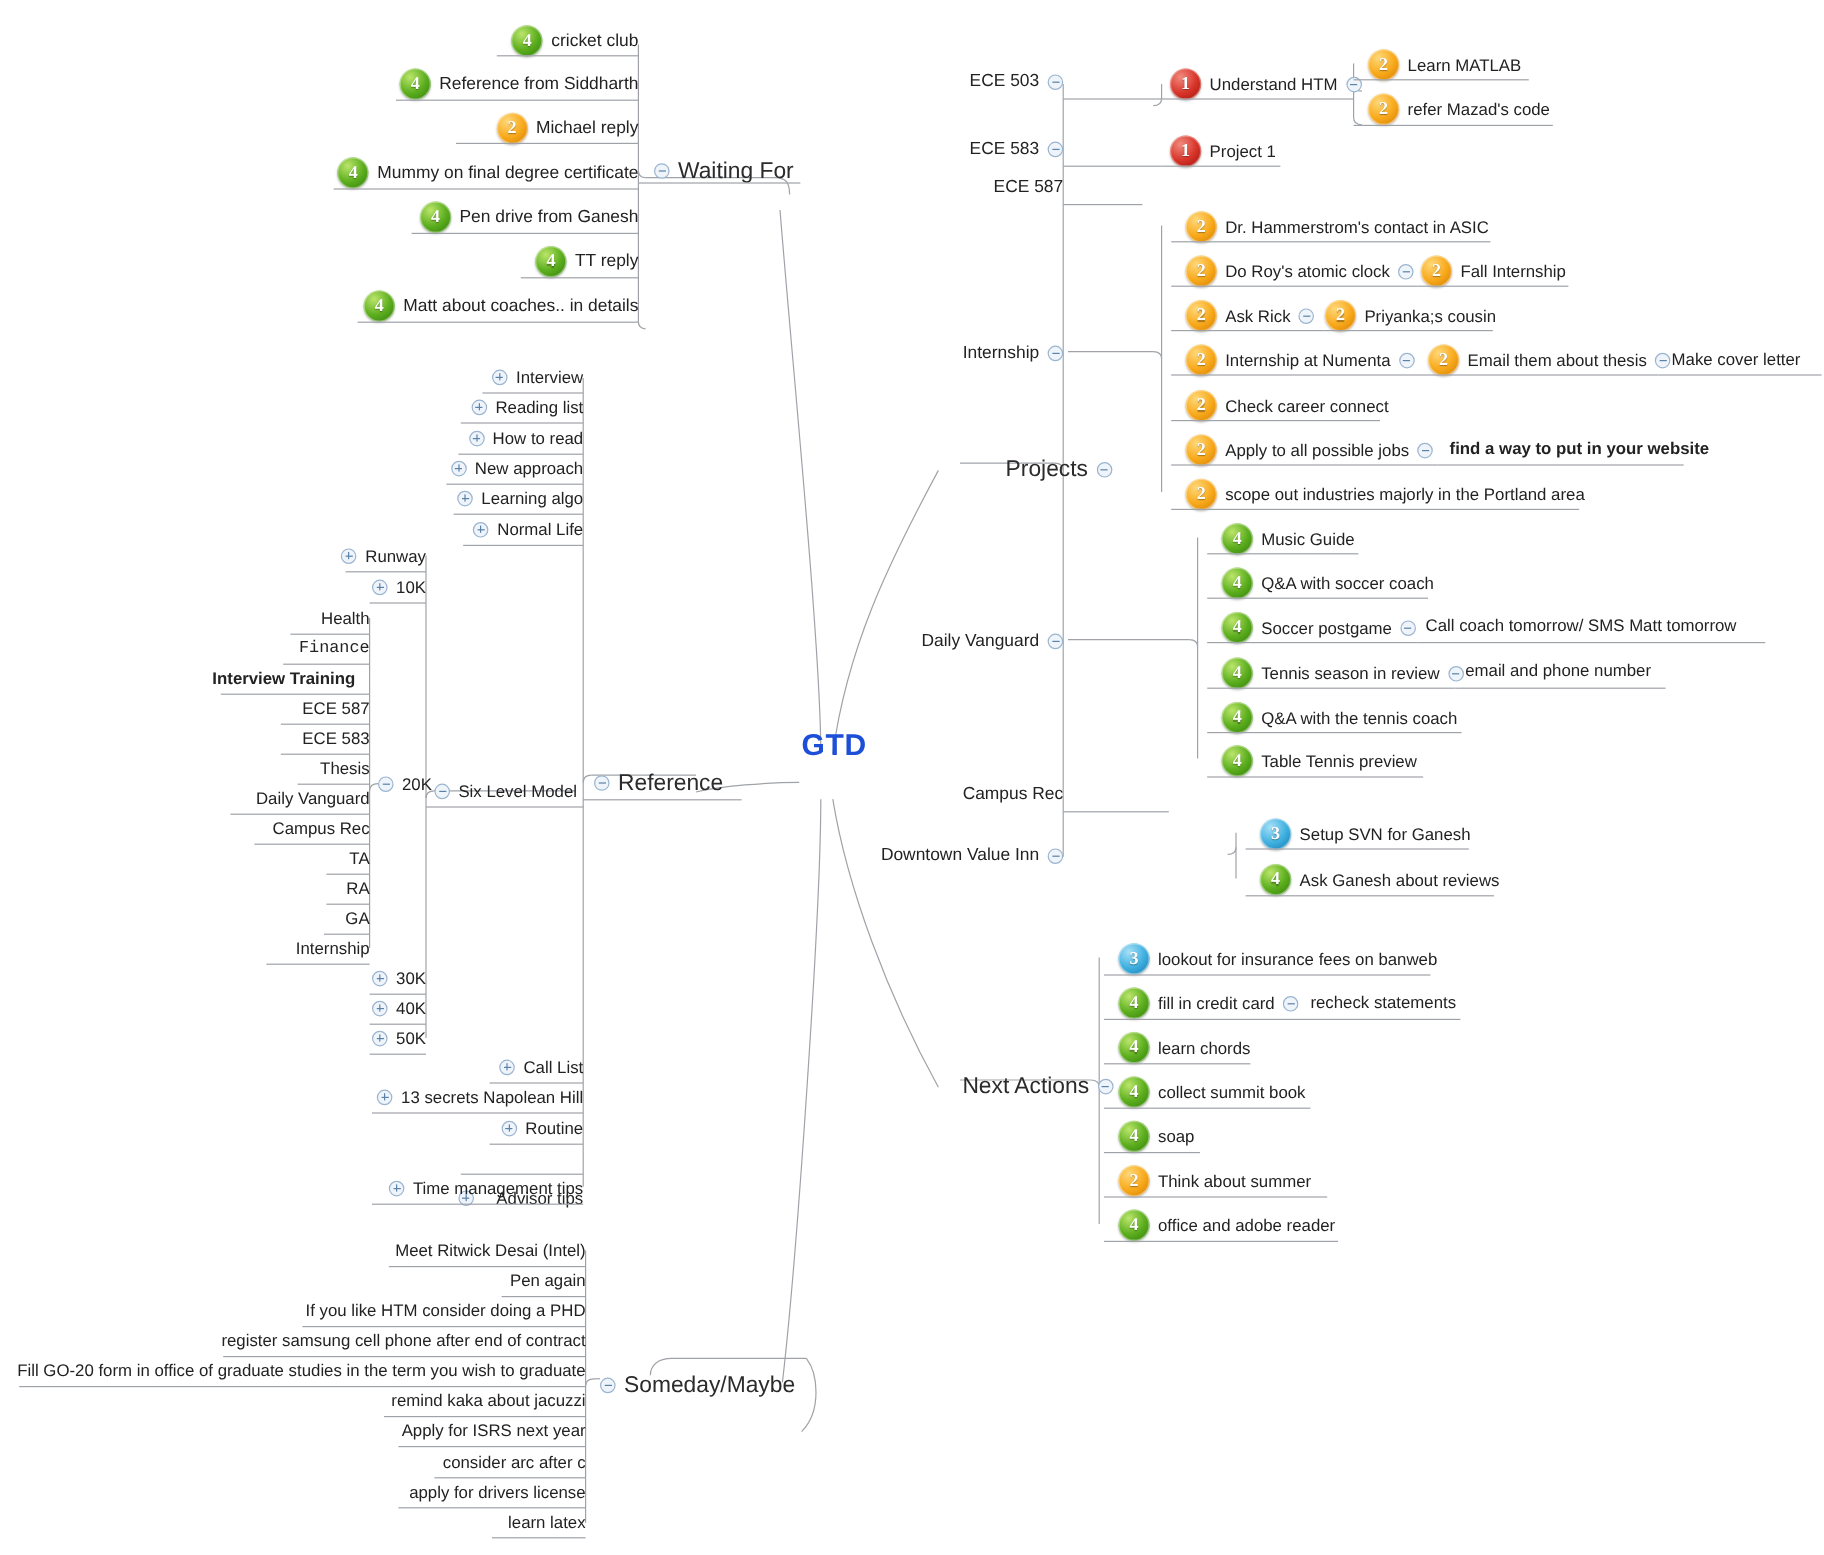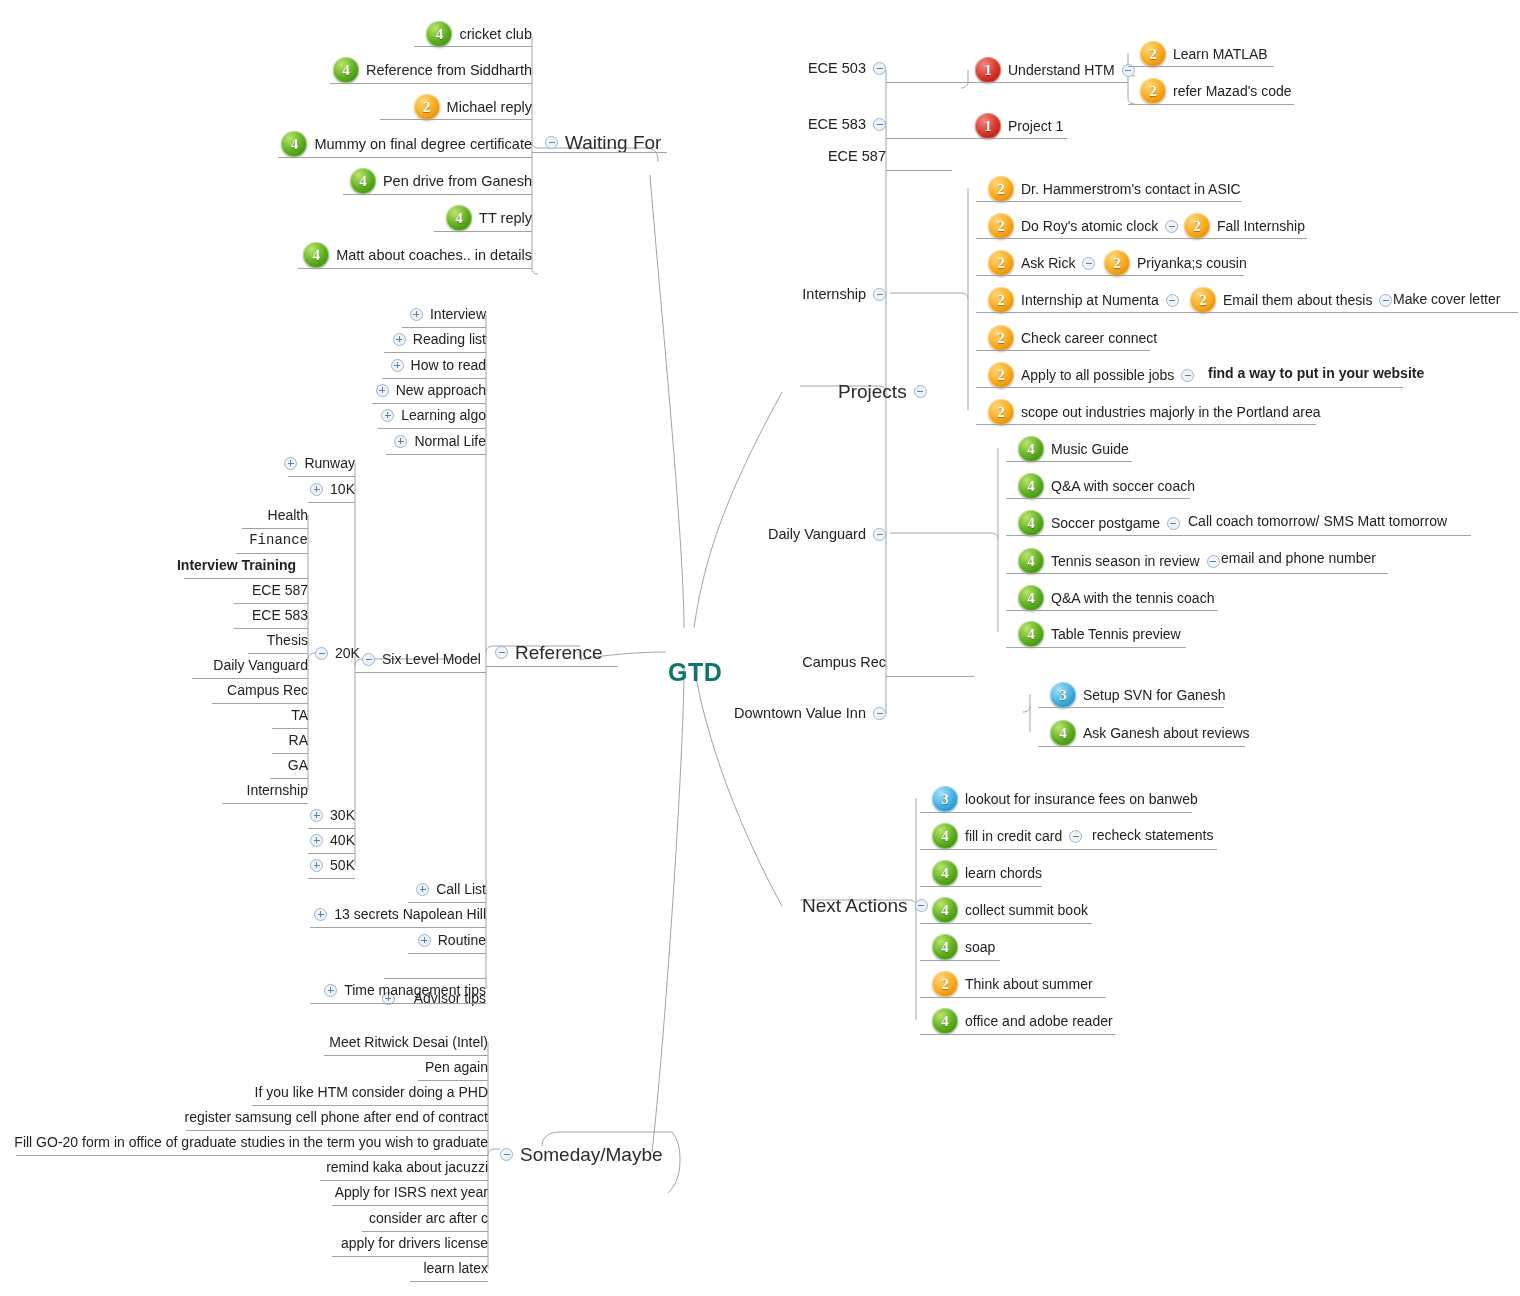--- a/index.html
+++ b/index.html
@@ -40,24 +40,24 @@
   
   .ul {
     position: absolute;
     height: 0;
     border-bottom: 1px solid #9fa3a8;
   }
 
   
   #root-node {
     position: absolute;
-    left: 668px; top: 658px;
+    left: 668px; top: 607px;
     font-size: 25px;
     font-weight: bold;
-    color: #0f766e;
+    color: #1d4ed8;
     letter-spacing: .5px;
   }
 
   
   .main-branch { font-size: 19px; color: #2b2b2b; }
 
   
   .lvl2 { font-size: 14.5px; color: #222; }
   .lvl3 { font-size: 14px;   color: #222; }
   .lvl4 { font-size: 14px;   color: #222; }

